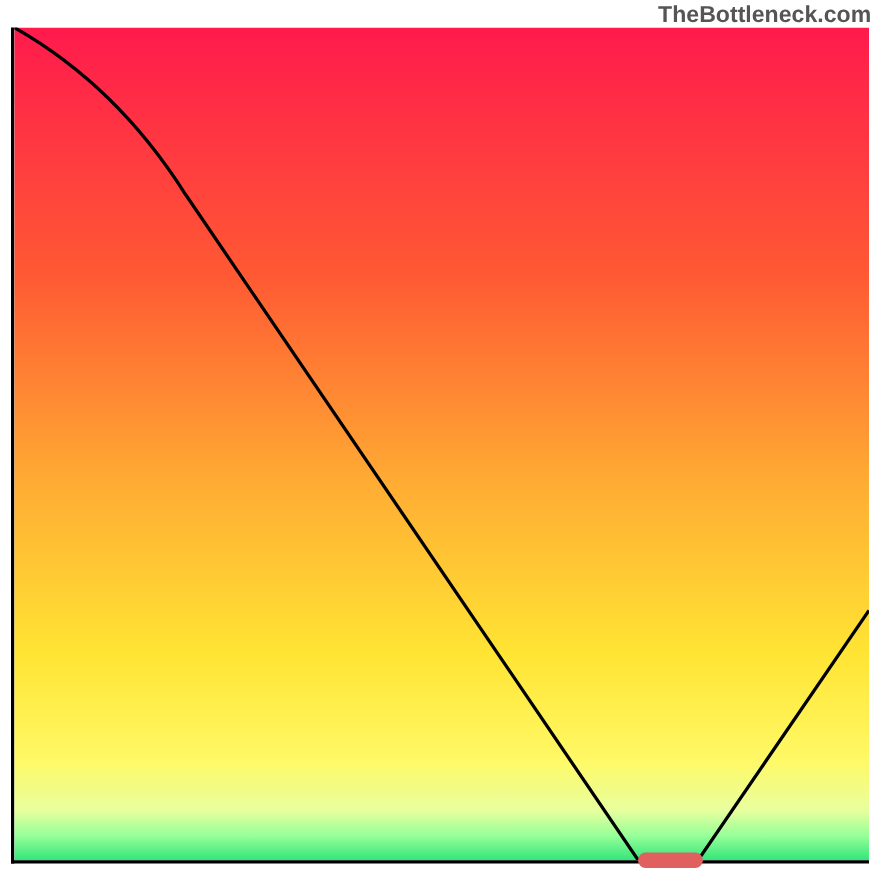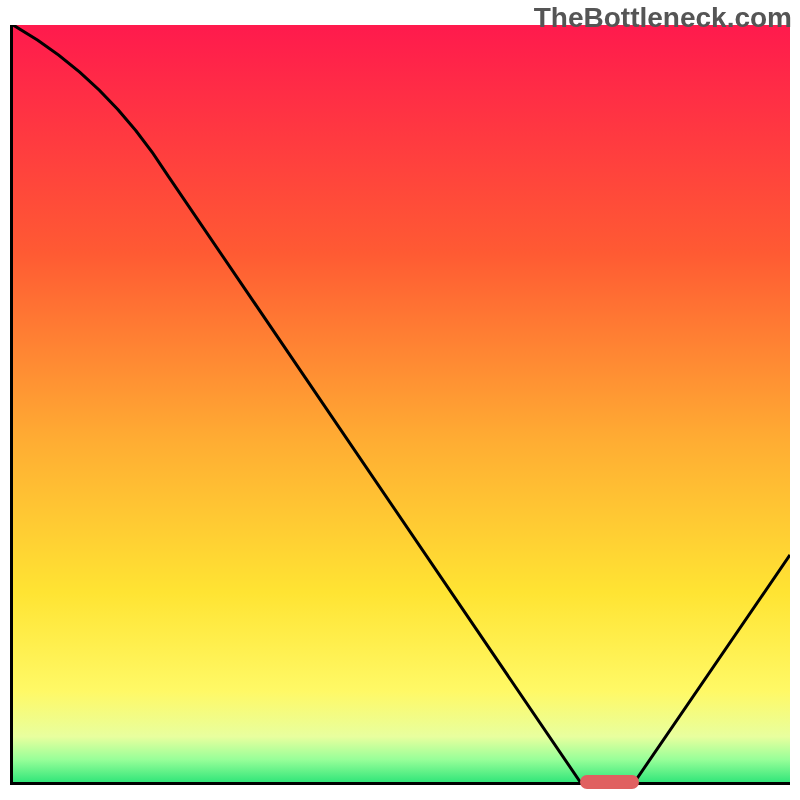--- a/index.html
+++ b/index.html
@@ -7,21 +7,21 @@
     width: 800px;
     height: 800px;
     background: #ffffff;
     font-family: Arial, sans-serif;
     position: relative;
   }
   .watermark {
     position: absolute;
     top: 2px;
     right: 8px;
-    font-size: 28px;
+    font-size: 21px;
     font-weight: bold;
     color: #555555;
     z-index: 10;
   }
   .chart-container {
     position: absolute;
     top: 25px;
     left: 10px;
     width: 780px;
     height: 760px;

